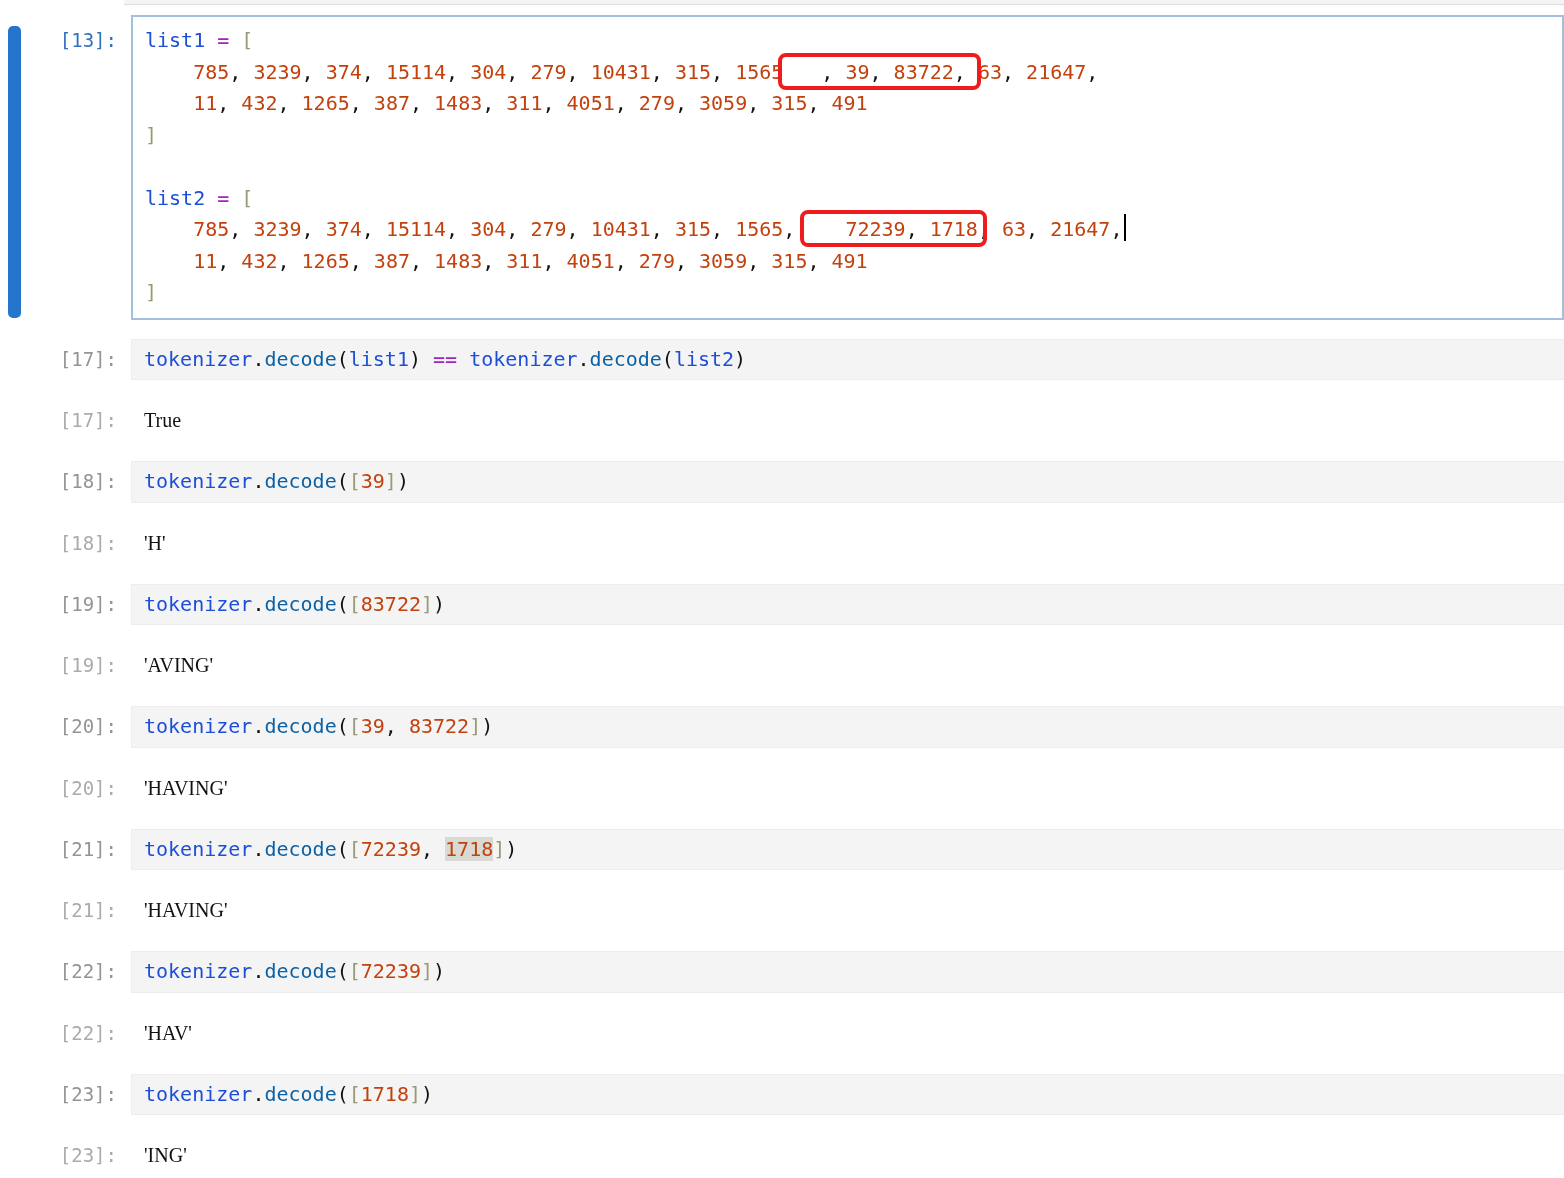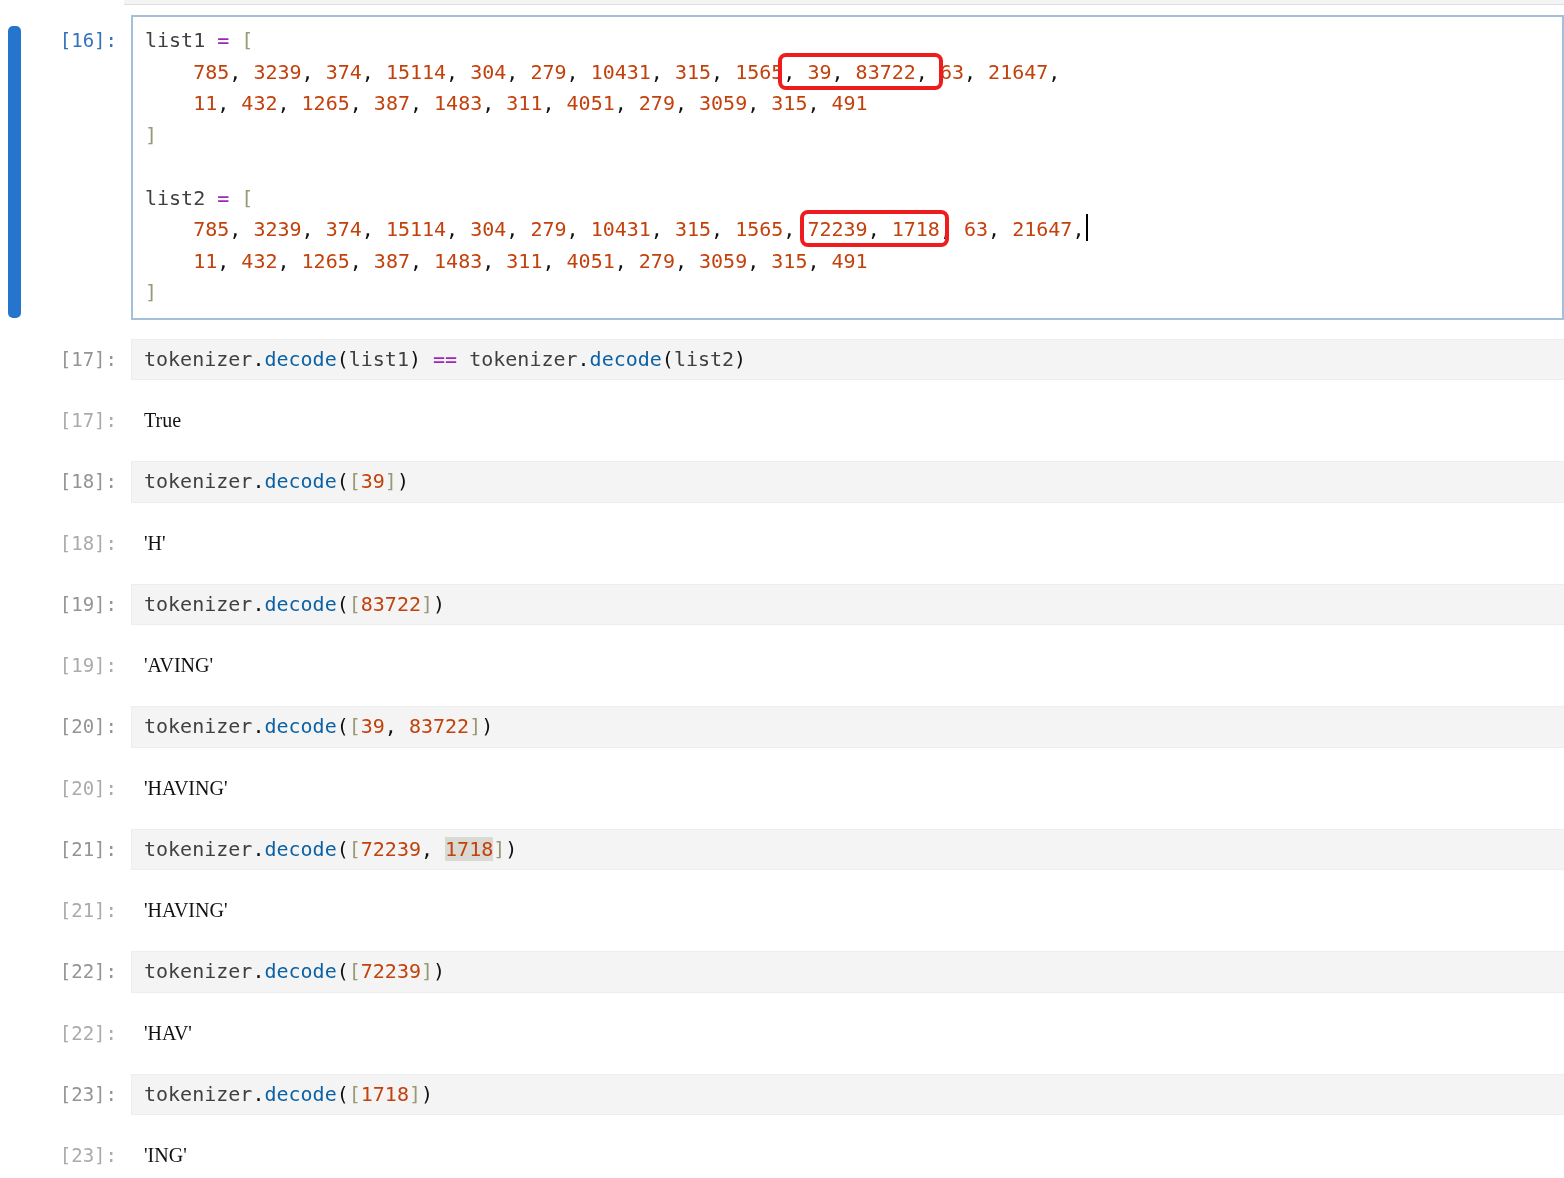--- a/index.html
+++ b/index.html
@@ -21,29 +21,29 @@
   .cell.active{position:relative;margin-top:10px;}
   .collapser{position:absolute;left:8px;top:11px;bottom:2px;width:13px;
              border-radius:5px;background:#2575cf;cursor:pointer;}
   .cell.active .prompt{padding-top:10px;}
   .editor{flex:1;background:#ffffff;border:2px solid #a3bfd9;
           padding:8px 0 9px 12px;box-sizing:border-box;}
 
   
   pre.code{margin:0;font-family:inherit;font-size:20px;line-height:31.5px;
            white-space:pre;color:#111111;}
-  .v{color:#404040;} .p{color:#111111;}
+  .v{color:#1d4ed8;} .p{color:#111111;}
   .o{color:#9b27b8;}            
   .n{color:#c2410c;}            
   .f{color:#0b61a4;}            
   .b{color:#999977;}            
   .hl{background:#d8dad3;}      
 
   
-  .redbox,.redbox2{position:relative;}
+  .redbox,.redbox2{position:relative;padding-left:38px;}
   .redbox::after{content:"";position:absolute;left:-5px;right:-15px;top:-7px;bottom:-6px;
                  border:4px solid #ee1c1c;border-radius:8px;pointer-events:none;}
   .redbox2::after{content:"";position:absolute;left:-7px;right:-9px;top:-7px;bottom:-6px;
                  border:4px solid #ee1c1c;border-radius:8px;pointer-events:none;}
 
   
   .caret{display:inline-block;width:2px;height:27px;background:#000;
          vertical-align:-5px;margin-left:2px;}
 
   
@@ -61,21 +61,21 @@
 </head>
 <body>
 
 <div class="page">
 
   <div class="prev-cell-strip"></div>
 
   <div class="cell active">
     <div class="collapser"></div>
     <div class="row">
-      <div class="prompt active">[16]:</div>
+      <div class="prompt active">[13]:</div>
       <div class="editor">
         <pre class="code"><span class="v">list1</span><span class="p"> </span><span class="o">=</span><span class="p"> </span><span class="b">[</span>
 <span class="p">    </span><span class="n">785</span><span class="p">, </span><span class="n">3239</span><span class="p">, </span><span class="n">374</span><span class="p">, </span><span class="n">15114</span><span class="p">, </span><span class="n">304</span><span class="p">, </span><span class="n">279</span><span class="p">, </span><span class="n">10431</span><span class="p">, </span><span class="n">315</span><span class="p">, </span><span class="n">1565</span><span class="redbox"><span class="p">, </span><span class="n">39</span><span class="p">, </span><span class="n">83722</span><span class="p">,</span></span><span class="p"> </span><span class="n">63</span><span class="p">, </span><span class="n">21647</span><span class="p">,</span>
 <span class="p">    </span><span class="n">11</span><span class="p">, </span><span class="n">432</span><span class="p">, </span><span class="n">1265</span><span class="p">, </span><span class="n">387</span><span class="p">, </span><span class="n">1483</span><span class="p">, </span><span class="n">311</span><span class="p">, </span><span class="n">4051</span><span class="p">, </span><span class="n">279</span><span class="p">, </span><span class="n">3059</span><span class="p">, </span><span class="n">315</span><span class="p">, </span><span class="n">491</span>
 <span class="b">]</span>
 
 <span class="v">list2</span><span class="p"> </span><span class="o">=</span><span class="p"> </span><span class="b">[</span>
 <span class="p">    </span><span class="n">785</span><span class="p">, </span><span class="n">3239</span><span class="p">, </span><span class="n">374</span><span class="p">, </span><span class="n">15114</span><span class="p">, </span><span class="n">304</span><span class="p">, </span><span class="n">279</span><span class="p">, </span><span class="n">10431</span><span class="p">, </span><span class="n">315</span><span class="p">, </span><span class="n">1565</span><span class="p">, </span><span class="redbox2"><span class="n">72239</span><span class="p">, </span><span class="n">1718</span></span><span class="p">, </span><span class="n">63</span><span class="p">, </span><span class="n">21647</span><span class="p">,</span><span class="caret"></span>
 <span class="p">    </span><span class="n">11</span><span class="p">, </span><span class="n">432</span><span class="p">, </span><span class="n">1265</span><span class="p">, </span><span class="n">387</span><span class="p">, </span><span class="n">1483</span><span class="p">, </span><span class="n">311</span><span class="p">, </span><span class="n">4051</span><span class="p">, </span><span class="n">279</span><span class="p">, </span><span class="n">3059</span><span class="p">, </span><span class="n">315</span><span class="p">, </span><span class="n">491</span>
 <span class="b">]</span></pre>

